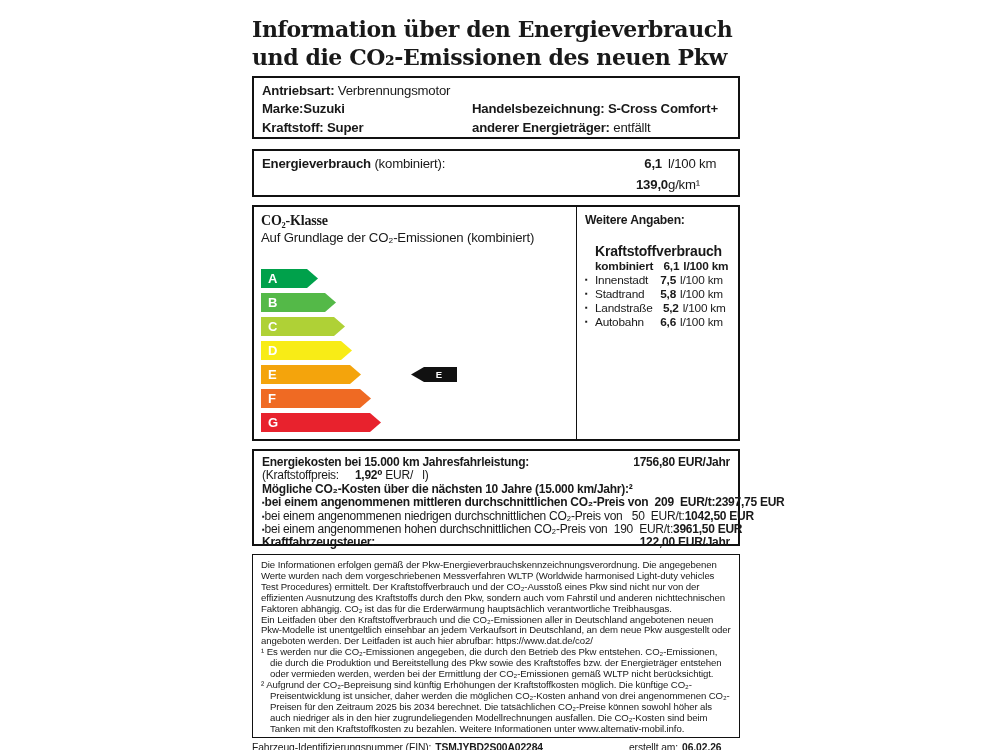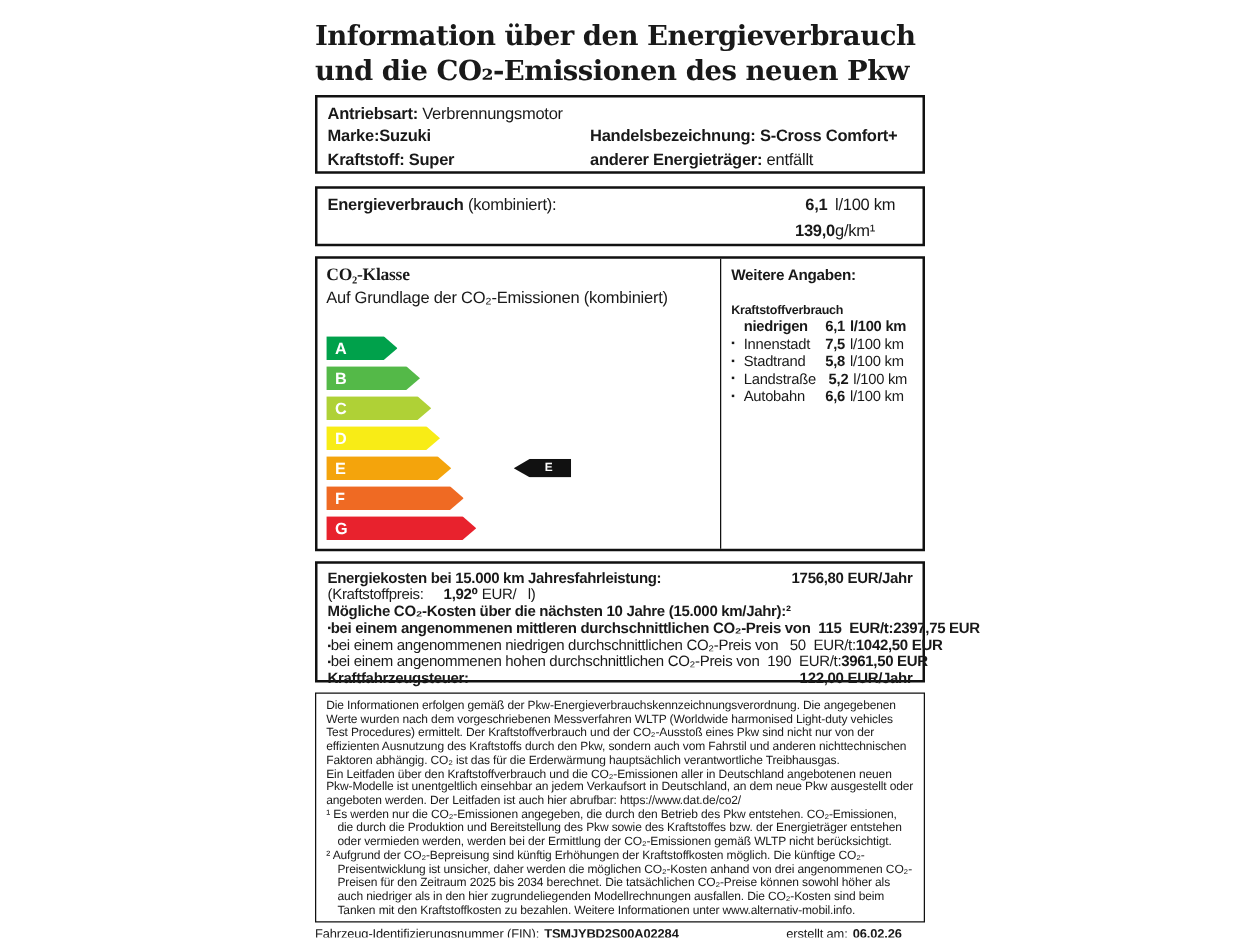--- a/index.html
+++ b/index.html
@@ -31,21 +31,21 @@
   .scale{position:relative;margin-top:24px;width:230px;}
   .band-row{height:19px;margin-bottom:5px;}
   .band{height:19px;display:flex;align-items:center;color:#fff;font-weight:bold;font-size:13px;padding-left:7px;box-sizing:border-box;
         clip-path:polygon(0 0, calc(100% - 11px) 0, 100% 50%, calc(100% - 11px) 100%, 0 100%);}
   .indicator{position:absolute;left:150px;width:46px;height:15px;background:#111;color:#fff;
         clip-path:polygon(0 50%, 13px 0, 100% 0, 100% 100%, 13px 100%);
         display:flex;align-items:center;justify-content:center;padding-left:10px;box-sizing:border-box;
         font-size:9.5px;font-weight:bold;}
   .class-right{width:162px;border-left:1.5px solid #111;padding:6px 6px 0 8px;box-sizing:border-box;}
   .wa-title{font-size:12.2px;font-weight:bold;letter-spacing:-0.2px;}
-  .wa-section{font-size:10px;font-weight:bold;letter-spacing:-0.2px;margin-top:16px;}
+  .wa-section{font-size:14px;font-weight:bold;letter-spacing:-0.2px;margin-top:16px;text-align:center;}
   .wa-row{display:grid;grid-template-columns:10px 1fr 26px 56px;font-size:11.8px;line-height:14px;letter-spacing:-0.2px;}
   .wa-row .wv{text-align:right;font-weight:bold;}
   .wa-row .wu{text-align:left;padding-left:4px;}
   .wa-row .wb{font-size:8px;line-height:14px;}
   .wa-bold{font-weight:bold;}
 
   
   .cost-box{height:97px;padding:5px 8px;font-size:12px;line-height:13.4px;letter-spacing:-0.25px;margin-bottom:8px;}
   .cost-line{display:flex;white-space:pre;}
   .cost-line .right{margin-left:auto;text-align:left;}
@@ -141,21 +141,21 @@
               <span>G</span>
             </div>
           </div>
         </div>
     </div>
     <div class="class-right">
       <div class="wa-title">Weitere Angaben:</div>
       <div class="wa-section">Kraftstoffverbrauch</div>
       <div class="wa-row wa-bold">
         <span class="wb"></span>
-        <span>niedrigen</span>
+        <span>kombiniert</span>
         <span class="wv">6,1</span>
         <span class="wu">l/100 km</span>
       </div>
       <div class="wa-row">
         <span class="wb">▪</span>
         <span>Innenstadt</span>
         <span class="wv">7,5</span>
         <span class="wu">l/100 km</span>
       </div>
       <div class="wa-row">
@@ -187,21 +187,21 @@
     <div class="cost-line">
       <span>(Kraftstoffpreis:</span>
       <span class="b fuelval">1,92⁰</span>
       <span> EUR/   l)</span>
     </div>
     <div class="cost-line">
       <span class="b">Mögliche CO₂-Kosten über die nächsten 10 Jahre (15.000 km/Jahr):²</span>
     </div>
     <div class="cost-line b">
       <span class="blt">▪</span>
-      <span>bei einem angenommenen mittleren durchschnittlichen CO₂-Preis von  115  EUR/t:</span>
+      <span>bei einem angenommenen mittleren durchschnittlichen CO₂-Preis von  209  EUR/t:</span>
       <span class="right">2397,75 EUR</span>
     </div>
     <div class="cost-line">
       <span class="blt">▪</span>
       <span>bei einem angenommenen niedrigen durchschnittlichen CO₂-Preis von   50  EUR/t:</span>
       <span class="right b">1042,50 EUR</span>
     </div>
     <div class="cost-line">
       <span class="blt">▪</span>
       <span>bei einem angenommenen hohen durchschnittlichen CO₂-Preis von  190  EUR/t:</span>

